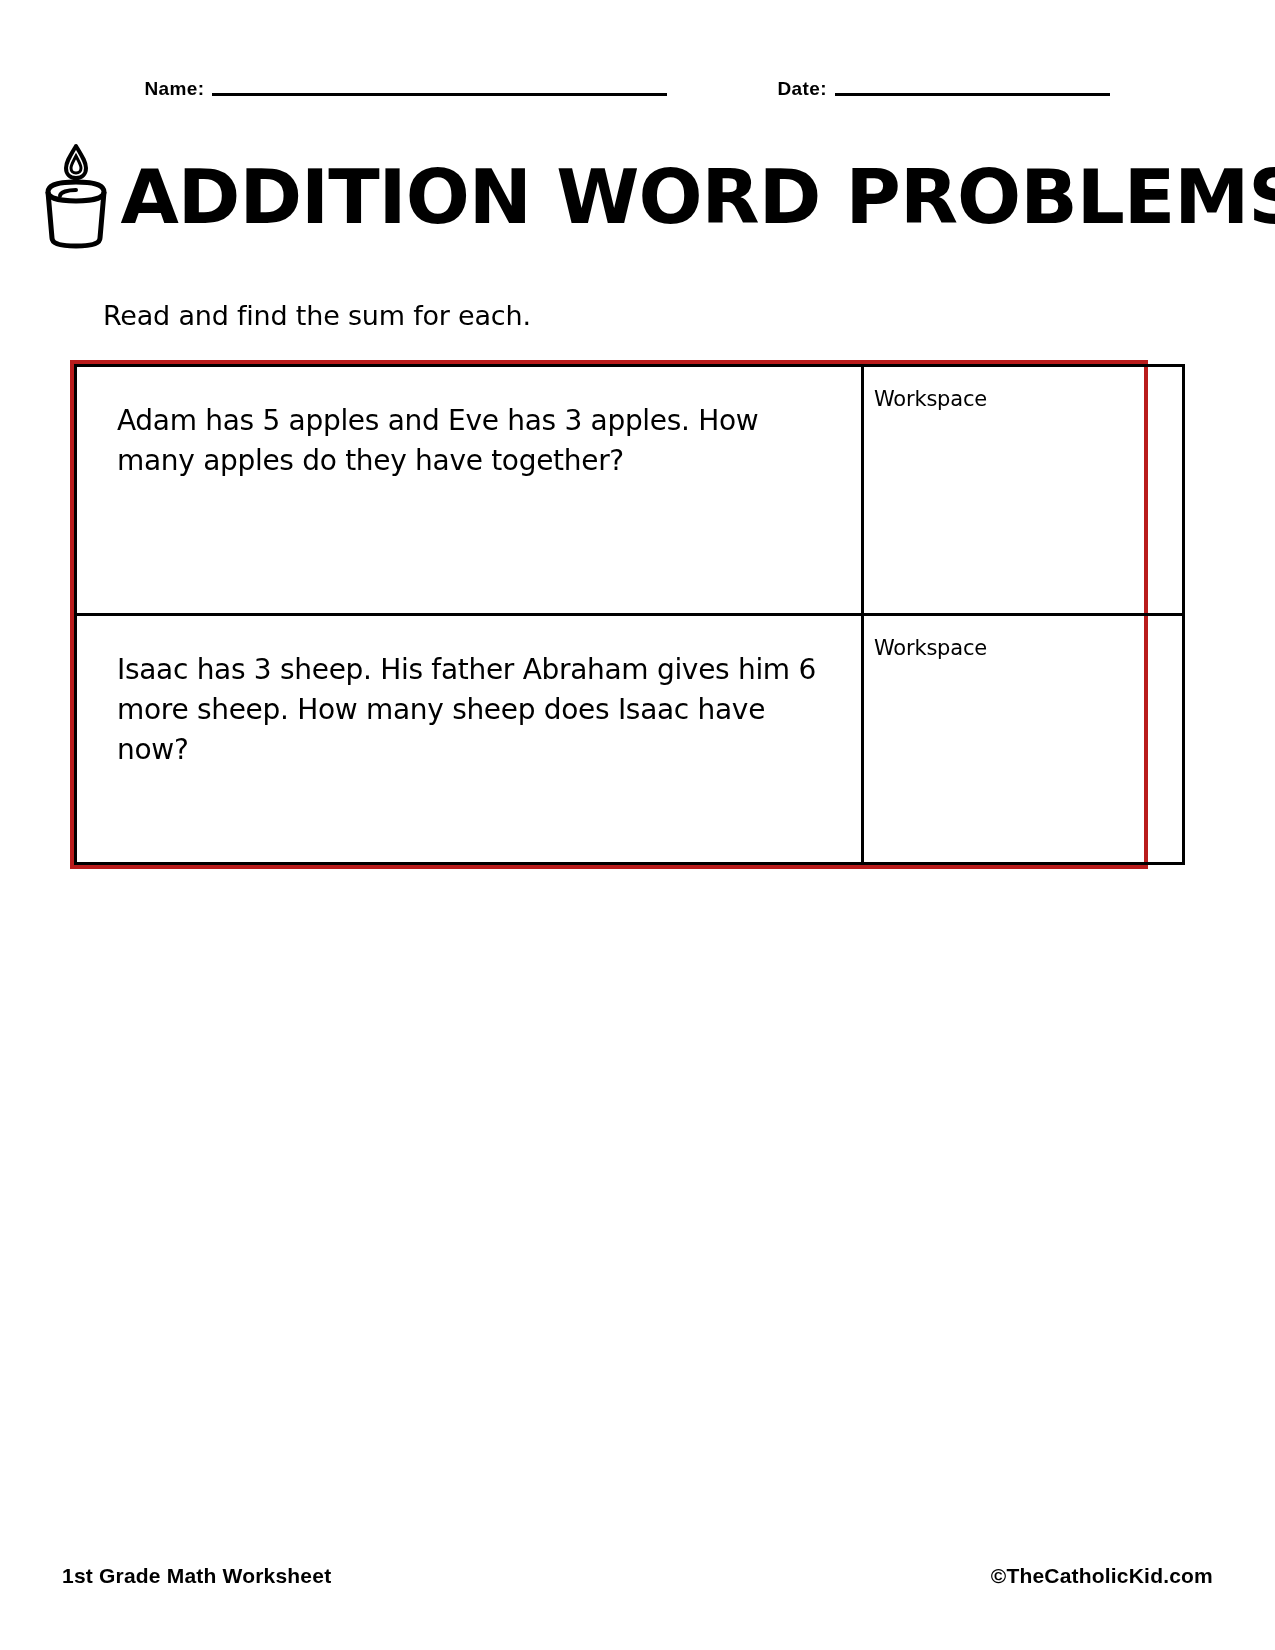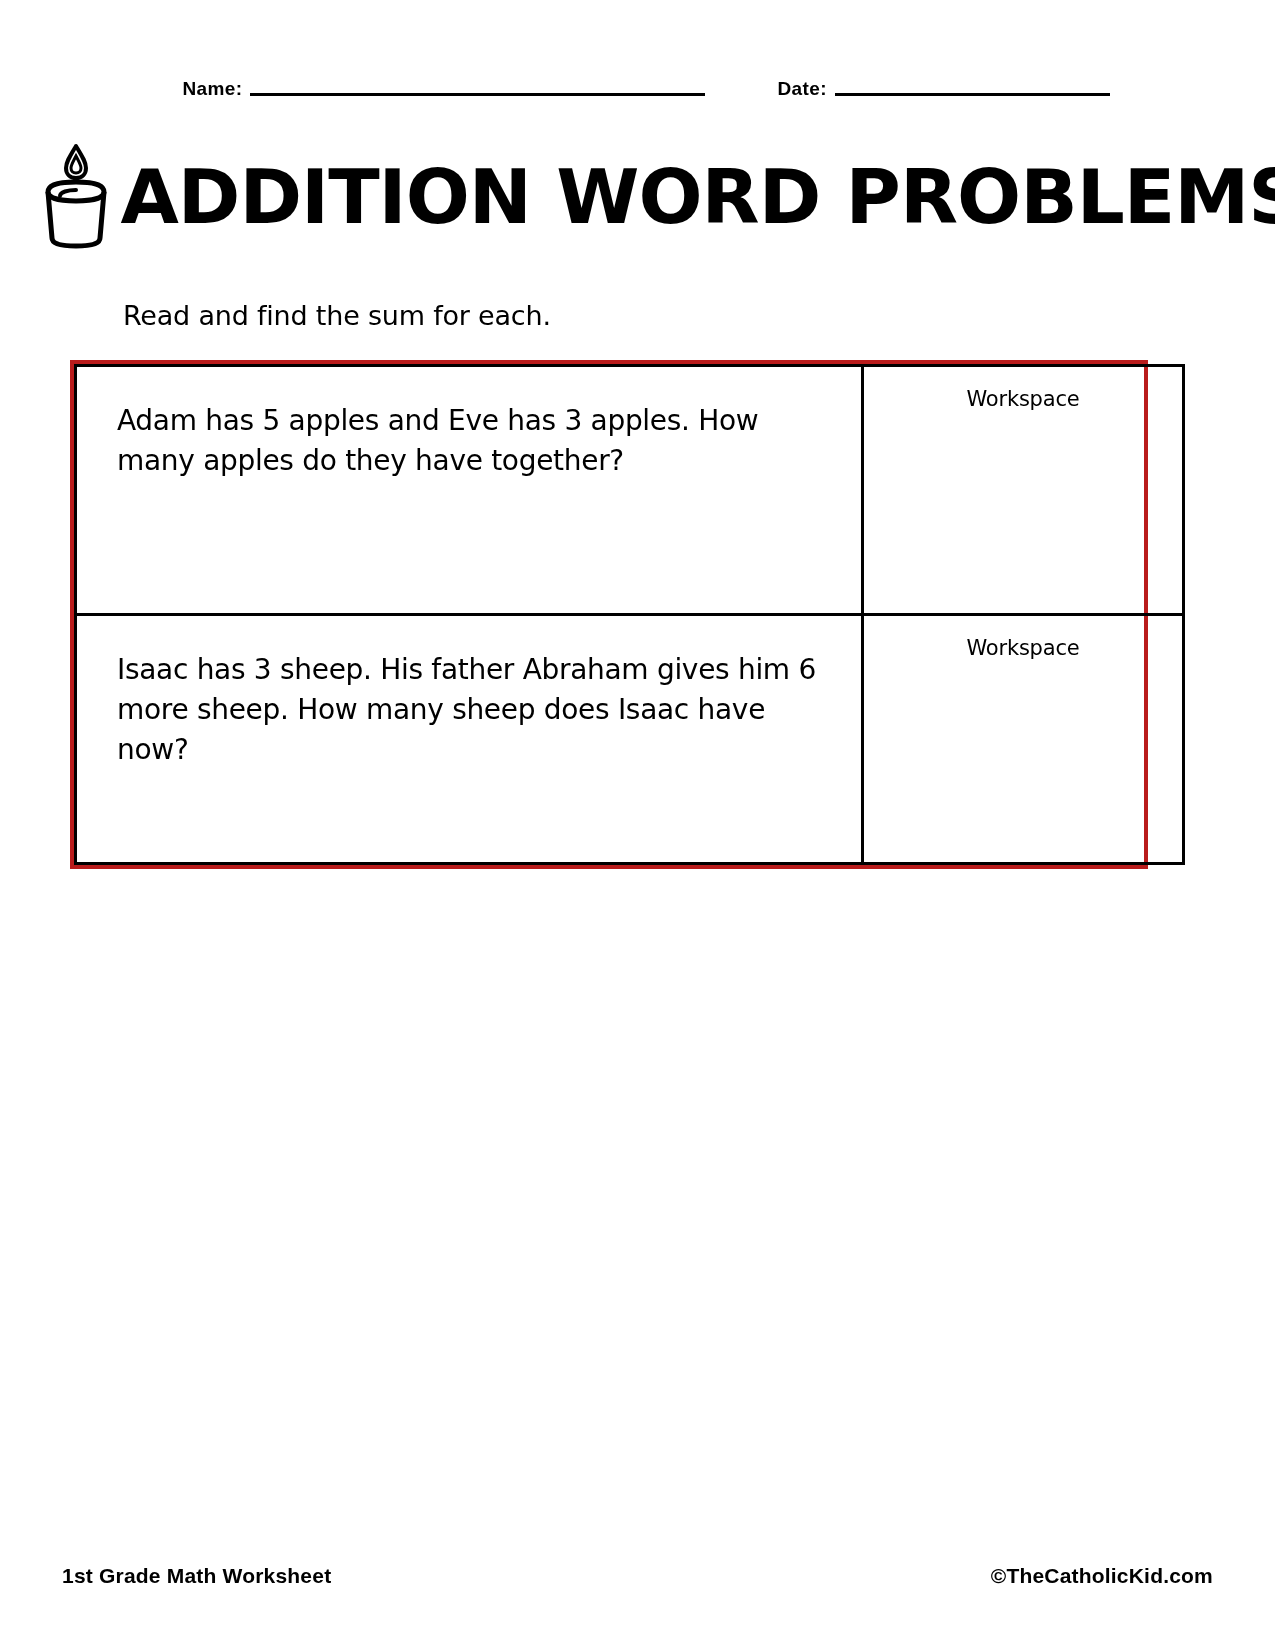--- a/index.html
+++ b/index.html
@@ -38,21 +38,21 @@
     font-size: 19px;
     letter-spacing: 0.4px;
   }
   .field-rule {
     display: inline-block;
     border-bottom: 3px solid #000;
     height: 1px;
   }
   .name-block { display: flex; align-items: flex-end; }
   .name-rule { width: 455px; margin-left: 8px; margin-bottom: 4px; }
-  .date-block { display: flex; align-items: flex-end; margin-left: 72px; }
+  .date-block { display: flex; align-items: flex-end; margin-left: 110px; }
   .date-rule { width: 275px; margin-left: 8px; margin-bottom: 4px; }
 
   
   .title-row {
     position: absolute;
     left: 30px;
     top: 142px;
     width: 1215px;
     height: 110px;
     display: flex;
@@ -69,21 +69,21 @@
     transform: scaleX(1.02);
     flex: 1;
     text-align: center;
     padding: 0 10px;
   }
   .candle-icon { flex: 0 0 auto; }
 
   
   .instruction {
     position: absolute;
-    left: 123px;
+    left: 103px;
     top: 300px;
     font-size: 27px;
     font-family: "DejaVu Sans", sans-serif;
     letter-spacing: -0.2px;
   }
 
   
   .problems-table {
     position: absolute;
     left: 70px;
@@ -110,21 +110,20 @@
   }
   .q-text {
     font-family: "DejaVu Sans", sans-serif;
     font-size: 28px;
     line-height: 1.42;
     letter-spacing: -0.3px;
   }
   .cell-workspace {
     width: 321px;
     padding: 20px 10px 10px 10px;
-    text-align: center;
   }
   .ws-label {
     font-family: "DejaVu Sans", sans-serif;
     font-size: 21px;
     letter-spacing: -0.2px;
   }
 
   
   .footer {
     position: absolute;

